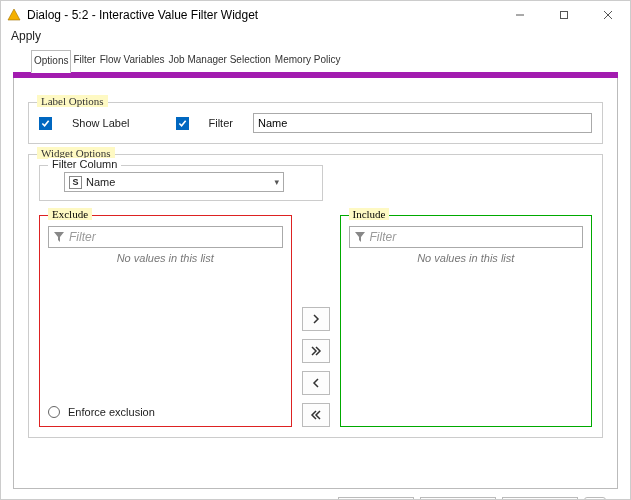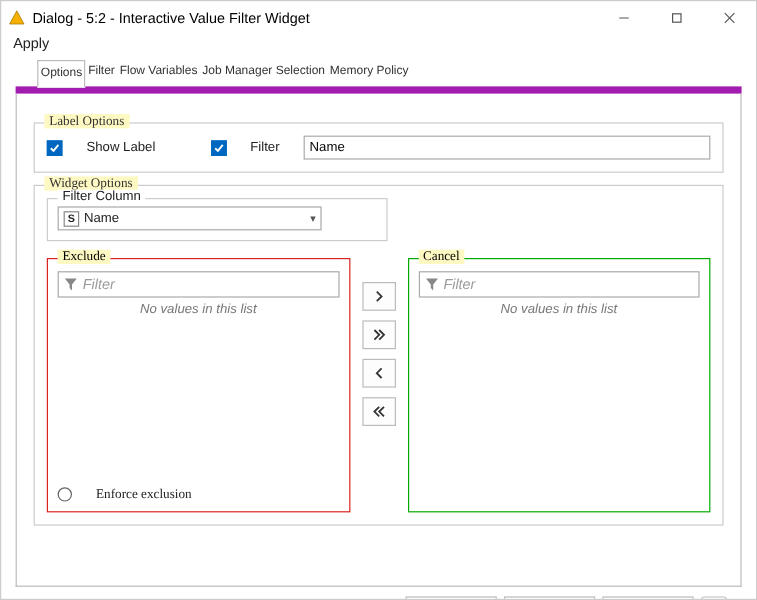--- a/index.html
+++ b/index.html
@@ -62,48 +62,48 @@
   .checkbox svg { stroke: #fff; }
   .cb-label { font-size: 11px; }
 
   .text-input {
     flex: 1; height: 20px; border: 1px solid #aaa; padding: 1px 4px;
     font-family: inherit; font-size: 11px; background: #fff;
   }
 
   
   .subgroup {
-    border: 1px solid #ccc; padding: 6px 8px 8px 8px; position: relative; width: 284px;
+    border: 1px solid #ccc; padding: 6px 8px 8px 24px; position: relative; width: 284px;
   }
   .subgroup .sublegend { position: absolute; top: -8px; left: 8px; background: #fff; padding: 0 4px; font-size: 11px; }
   .combo {
     display: flex; align-items: center; gap: 4px;
     height: 20px; border: 1px solid #aaa; padding: 0 4px; width: 220px;
     font-size: 11px; background: #fff; justify-content: space-between;
   }
   .combo .left { display: flex; align-items: center; gap: 4px; }
   .s-badge {
     width: 13px; height: 13px; border: 1px solid #888; font-size: 9px; font-weight: 600;
     display: inline-flex; align-items: center; justify-content: center; line-height: 1;
     font-family: "Segoe UI", sans-serif;
   }
   .combo .chev { font-size: 9px; color: #555; }
 
   
-  .duallist { display: flex; gap: 10px; margin-top: 14px; align-items: flex-start; }
+  .duallist { display: flex; gap: 10px; margin-top: 14px; align-items: flex-end; }
   .listbox { flex: 1; display: flex; flex-direction: column; }
   .listbox .inside { display: flex; flex-direction: column; height: 200px; }
   .filter-input {
     display: flex; align-items: center; gap: 4px;
     border: 1px solid #aaa; height: 22px; padding: 0 4px; margin: 6px 2px 4px 2px;
     color: #9a9a9a; font-style: italic; font-size: 12px; background: #fff;
   }
   .filter-input svg { flex-shrink: 0; }
   .empty-msg { text-align: center; color: #777; font-style: italic; font-size: 11px; }
-  .enforce-row { margin-top: auto; display: flex; align-items: center; gap: 20px; padding: 4px 2px 2px 2px; font-family: Liberation Serif, serif;}
+  .enforce-row { margin-top: auto; display: flex; align-items: center; gap: 8px; padding: 4px 2px 2px 2px;}
   .radio {
     width: 12px; height: 12px; border: 1px solid #666; border-radius: 50%;
     display: inline-flex; align-items: center; justify-content: center;
   }
   .radio.sel { border-color: #0067c0; }
   .radio .dot { width: 6px; height: 6px; border-radius: 50%; background: #0067c0; }
 
   .movers { display: flex; flex-direction: column; gap: 8px; justify-content: center; padding-top: 20px;}
   .mover-btn {
     width: 28px; height: 24px; border: 1px solid #bbb; background: #fdfdfd;
@@ -246,21 +246,21 @@
           <div class="mover-btn">
             <svg width="12" height="10" viewBox="0 0 12 10">
                 <polyline points="10,1 6,5 10,9" fill="none" stroke="#333" stroke-width="1.5"></polyline>
                 <polyline points="6,1 2,5 6,9" fill="none" stroke="#333" stroke-width="1.5"></polyline>
               </svg>
           </div>
         </div>
 
         <div class="listbox">
           <div class="fieldset green" style="margin-top:0; padding:4px 6px 6px 6px;">
-            <span class="legend" style="color:#000">Cancel</span>
+            <span class="legend" style="color:#000">Include</span>
             <div class="inside">
               <div class="filter-input">
                 <svg width="12" height="12" viewBox="0 0 12 12">
                     <polygon points="1,1 11,1 7,6 7,11 5,9 5,6" fill="#888"></polygon>
                   </svg>
                 <span>Filter</span>
               </div>
               <div class="empty-msg">No values in this list</div>
             </div>
           </div>

